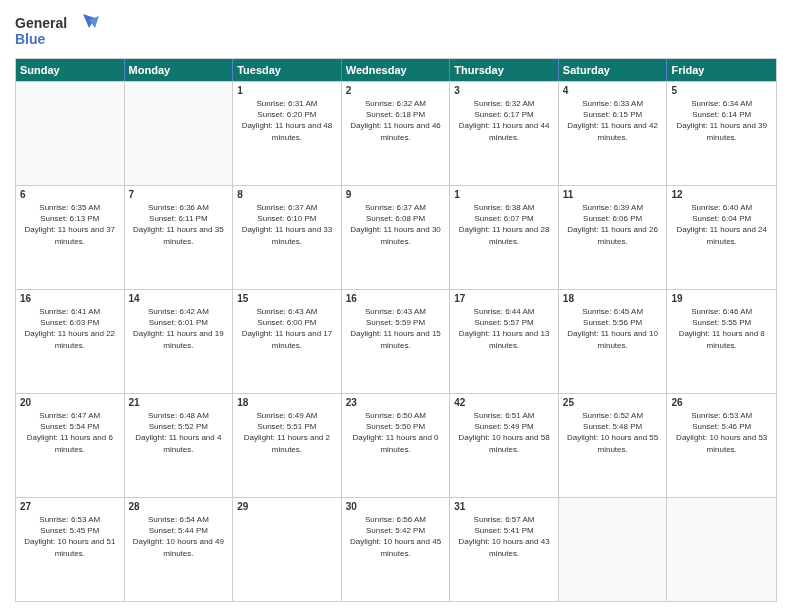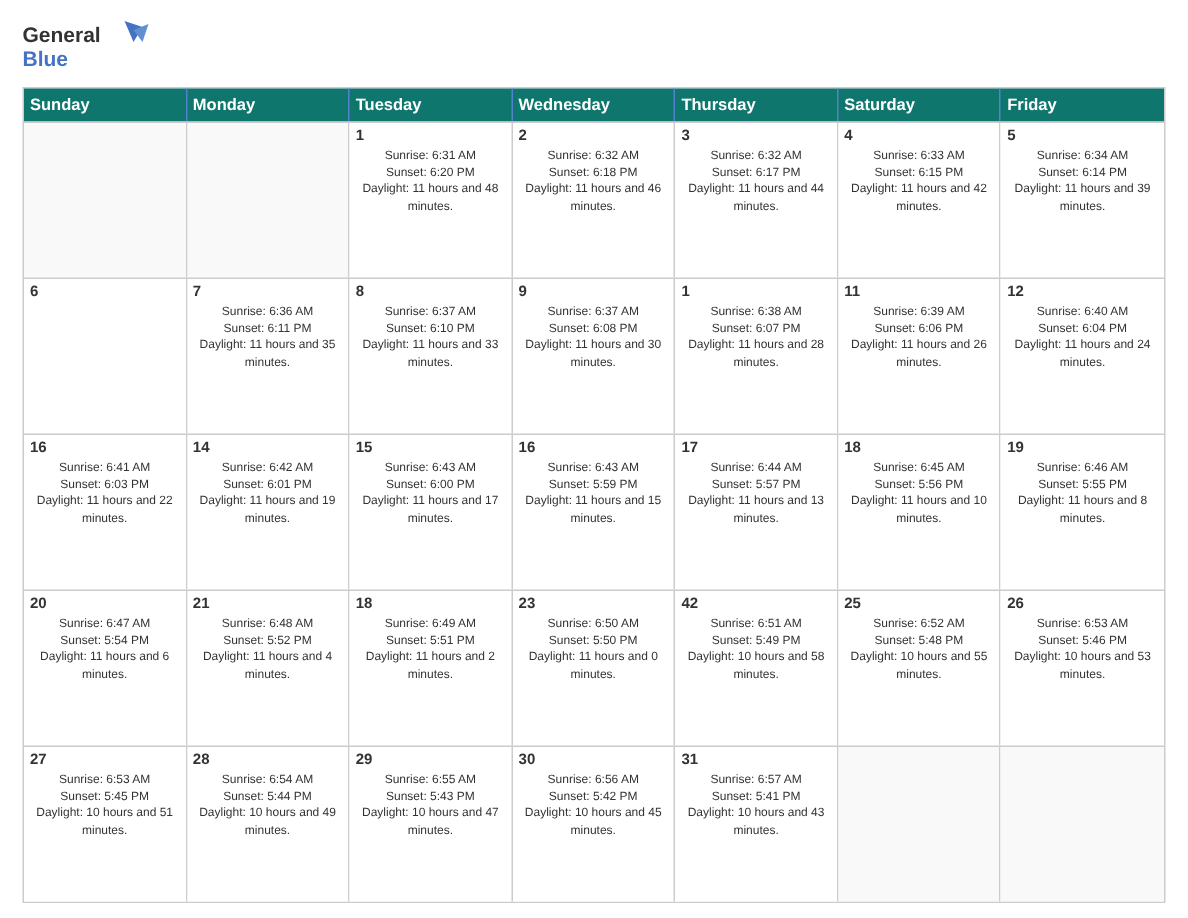--- a/index.html
+++ b/index.html
@@ -156,20 +156,23 @@
           <div class="cal-cell">
         <span class="day-num">5</span>
         <div class="cell-detail">
           Sunrise: 6:34 AM<br>Sunset: 6:14 PM<br>Daylight: 11 hours and 39 minutes.
         </div>
       </div>
         </div>
         <div class="cal-row">
           <div class="cal-cell">
         <span class="day-num">6</span>
+        <div class="cell-detail">
+          Sunrise: 6:35 AM<br>Sunset: 6:13 PM<br>Daylight: 11 hours and 37 minutes.
+        </div>
       </div>
           <div class="cal-cell">
         <span class="day-num">7</span>
         <div class="cell-detail">
           Sunrise: 6:36 AM<br>Sunset: 6:11 PM<br>Daylight: 11 hours and 35 minutes.
         </div>
       </div>
           <div class="cal-cell">
         <span class="day-num">8</span>
         <div class="cell-detail">
@@ -297,23 +300,20 @@
         </div>
       </div>
           <div class="cal-cell">
         <span class="day-num">28</span>
         <div class="cell-detail">
           Sunrise: 6:54 AM<br>Sunset: 5:44 PM<br>Daylight: 10 hours and 49 minutes.
         </div>
       </div>
           <div class="cal-cell">
         <span class="day-num">29</span>
-        <div class="cell-detail">
-          Sunrise: 6:55 AM<br>Sunset: 5:43 PM<br>Daylight: 10 hours and 47 minutes.
-        </div>
       </div>
           <div class="cal-cell">
         <span class="day-num">30</span>
         <div class="cell-detail">
           Sunrise: 6:56 AM<br>Sunset: 5:42 PM<br>Daylight: 10 hours and 45 minutes.
         </div>
       </div>
           <div class="cal-cell">
         <span class="day-num">31</span>
         <div class="cell-detail">

